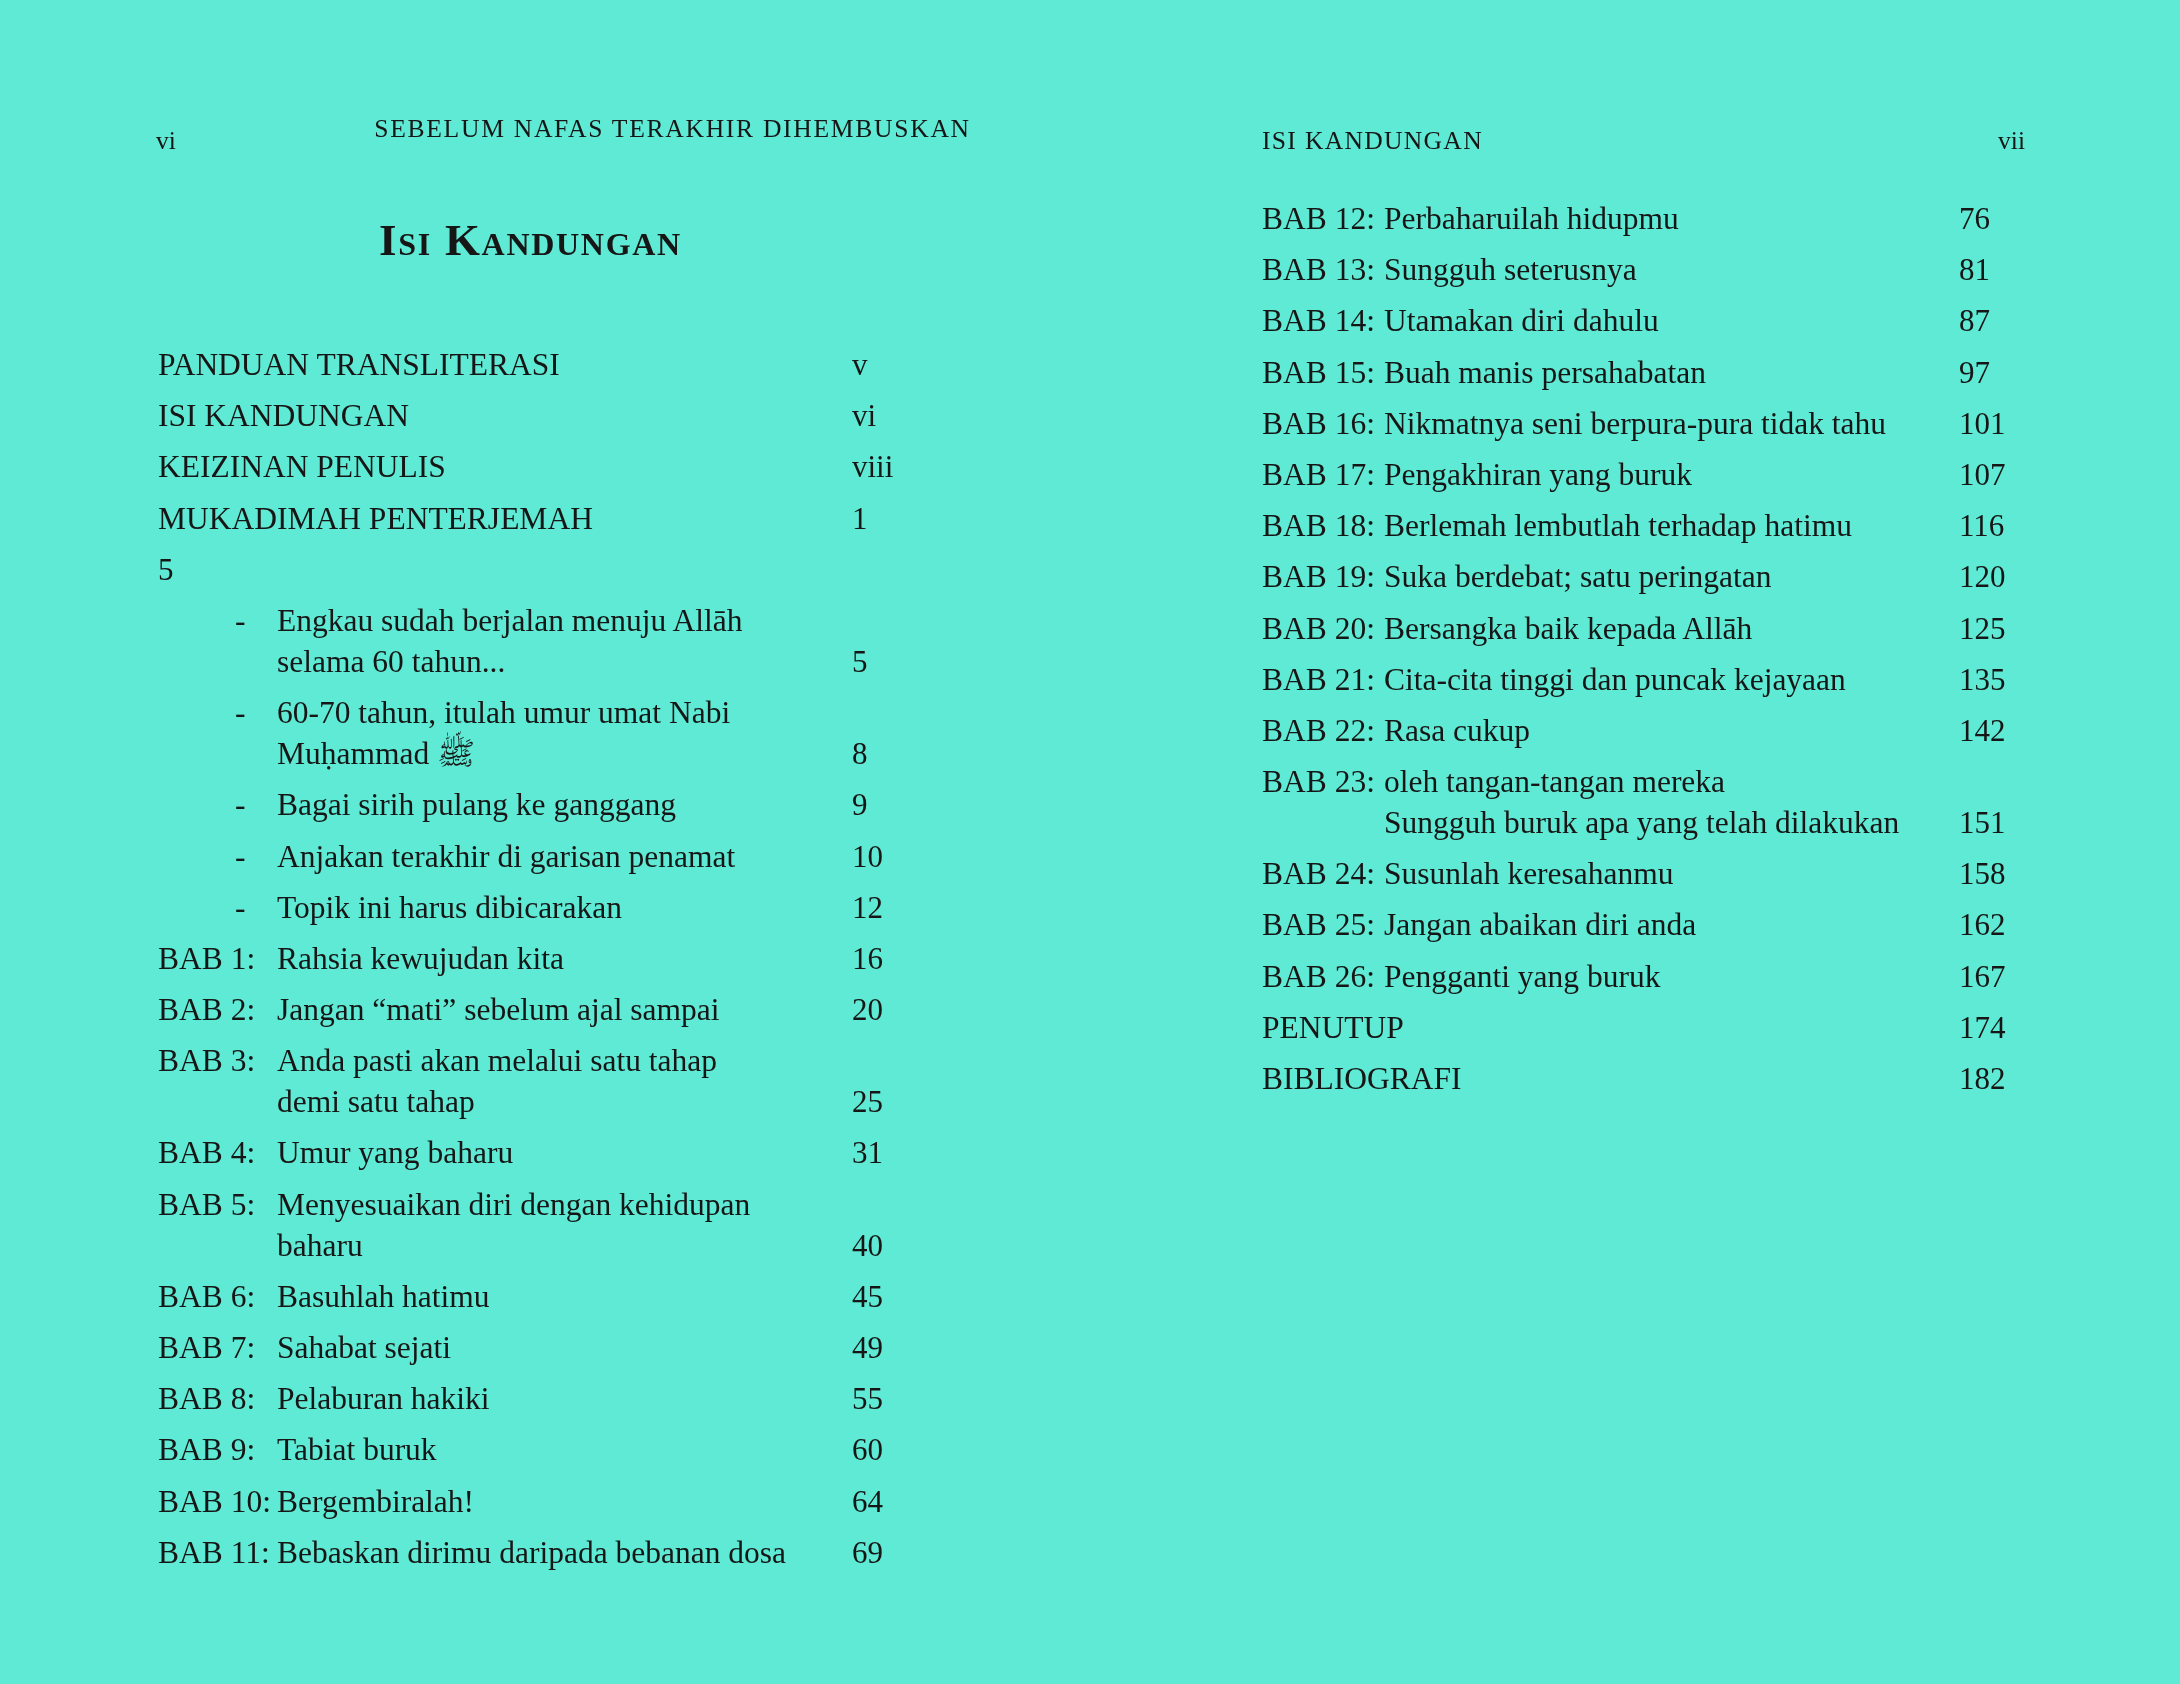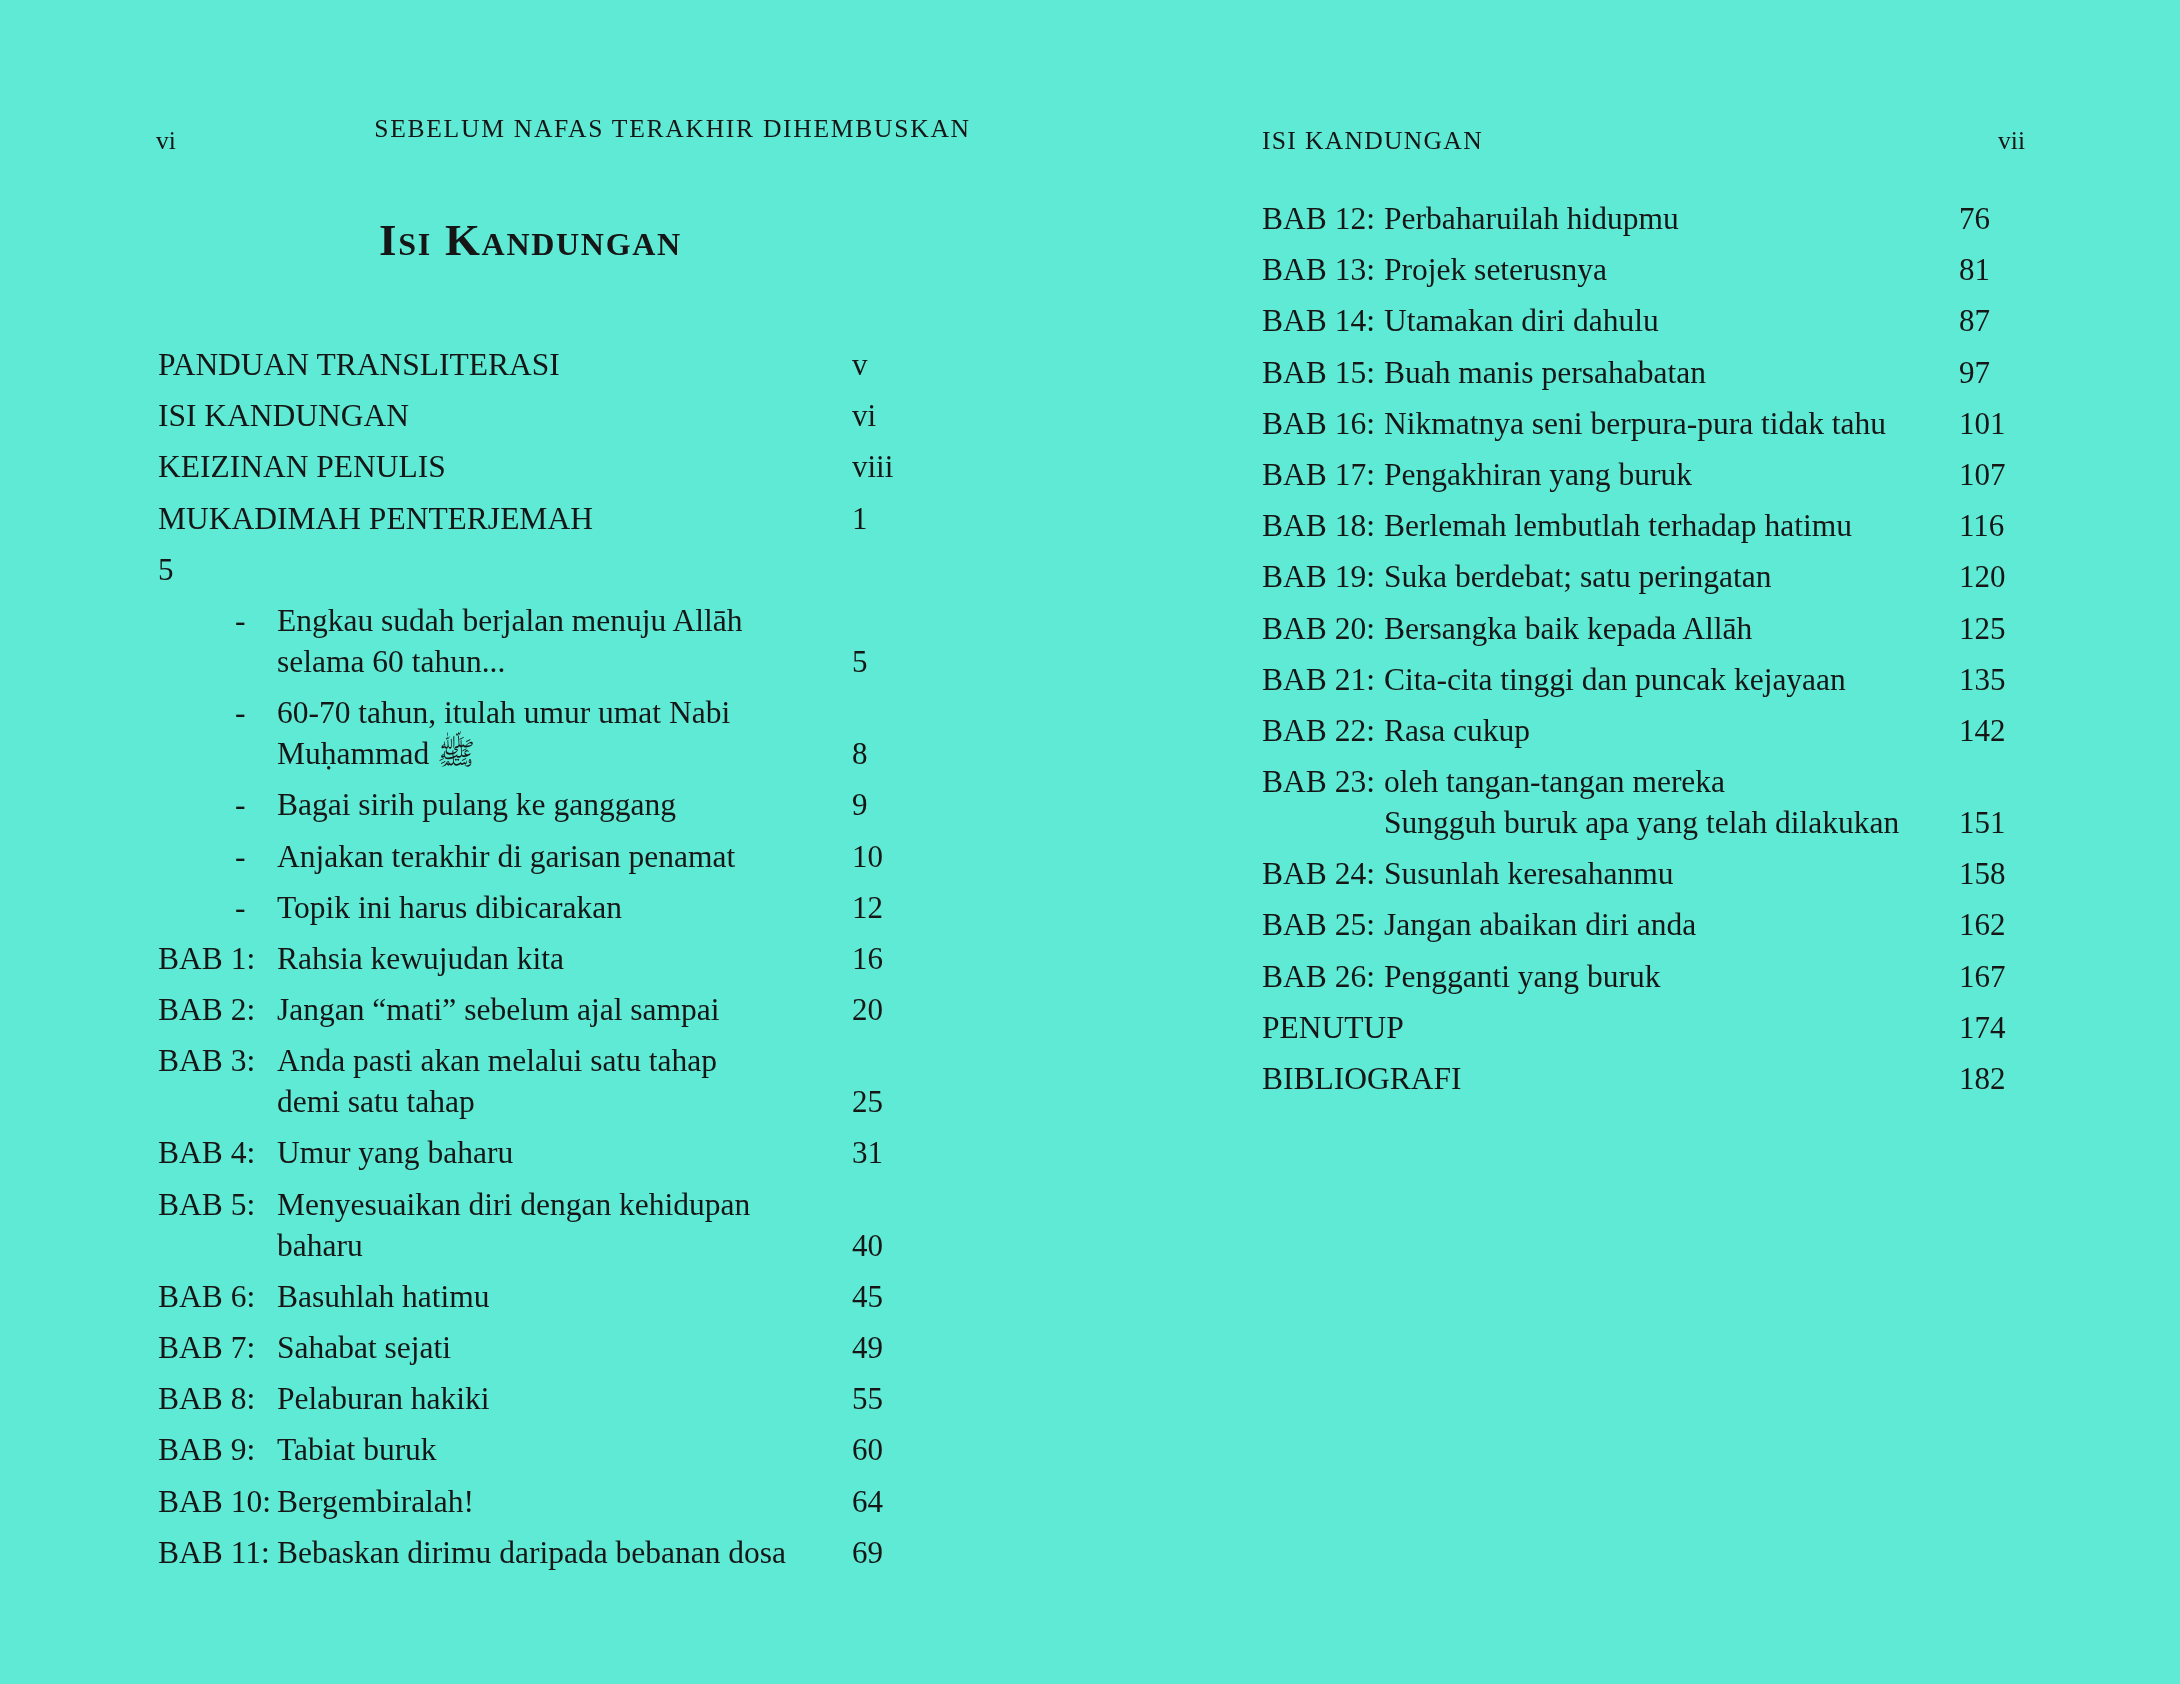--- a/index.html
+++ b/index.html
@@ -241,21 +241,21 @@
         <div class="entry">
           <div class="labelcol">BAB 12:</div>
           <div class="linescol">
             <div class="line">Perbaharuilah hidupmu</div>
           </div>
           <div class="pagecol">76</div>
         </div>
         <div class="entry">
           <div class="labelcol">BAB 13:</div>
           <div class="linescol">
-            <div class="line">Projek seterusnya</div>
+            <div class="line">Sungguh seterusnya</div>
           </div>
           <div class="pagecol">81</div>
         </div>
         <div class="entry">
           <div class="labelcol">BAB 14:</div>
           <div class="linescol">
             <div class="line">Utamakan diri dahulu</div>
           </div>
           <div class="pagecol">87</div>
         </div>

